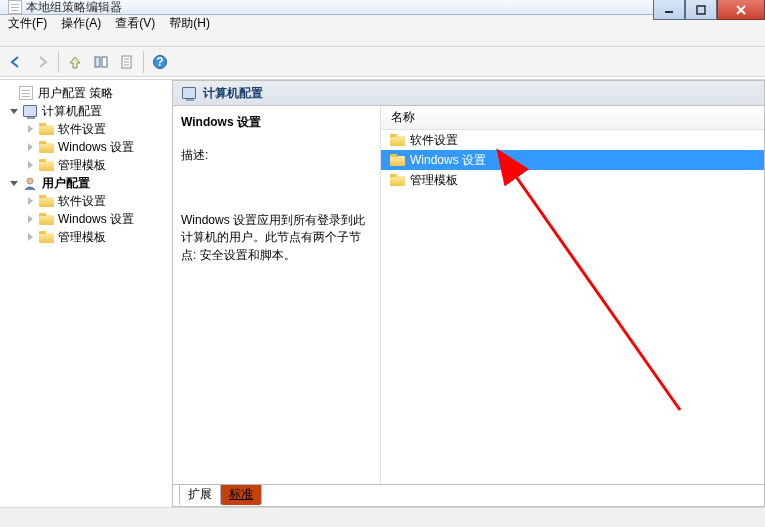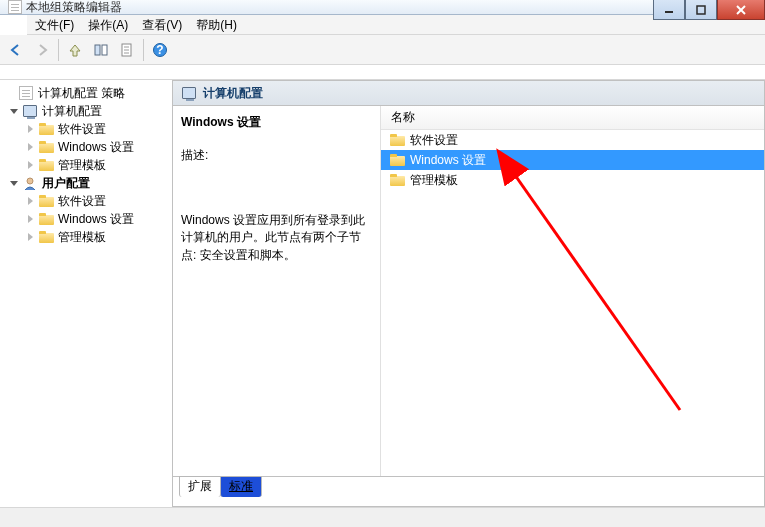--- a/index.html
+++ b/index.html
@@ -8,21 +8,21 @@
 
 
 .titlebar { height: 15px; background: linear-gradient(#f7fbfe, #e3ecf6); border-bottom: 1px solid #a6b7cb; display: flex; align-items: center; padding-left: 8px; }
 .titlebar-text { color: #2b2b2b; }
 .win-controls { position: absolute; right: 0; top: 0; display: flex; }
 .win-btn { width: 32px; height: 20px; border: 1px solid #5a6c82; border-top: none; display: flex; align-items: center; justify-content: center; background: linear-gradient(#d7e5f6,#bed3ec); }
 .win-btn.close { width: 48px; background: linear-gradient(#e67a6d,#c94330); border-color: #8a322a; }
 .win-btn svg { display:block; }
 
 
-.menubar { height: 20px; display: flex; align-items: flex-end; gap: 14px; padding: 0 8px; border-bottom: 1px solid #d7d7d7; background: #f4f4f4; margin-left: 27px; }
+.menubar { height: 32px; display: flex; align-items: flex-start; gap: 14px; padding: 0 8px; border-bottom: 1px solid #d7d7d7; background: #f4f4f4; }
 .menu-item { cursor: default; }
 
 
 .toolbar { height: 30px; display: flex; align-items: center; gap: 2px; padding: 0 4px; border-bottom: 1px solid #d7d7d7; background: #f4f4f4; }
 .tool-btn { width: 24px; height: 24px; display:flex; align-items:center; justify-content:center; border: 1px solid transparent; border-radius:2px; }
 .tool-sep { width:1px; height:22px; background:#c9c9c9; margin:0 2px; }
 
 
 .main { position: absolute; top: 79px; left: 0; right: 0; bottom: 20px; display: flex; background:#fff; border-top:1px solid #d7d7d7;}
 .tree { width: 173px; border-right: 1px solid #c0c0c0; background:#fff; padding: 4px 0; overflow:auto; }
@@ -43,23 +43,23 @@
 .desc-label { margin-bottom:2px;margin-top:16px; }
 .desc-body { line-height:1.45;margin-top:48px; }
 
 .list-col { flex:1; position:relative; }
 .list-header { height:24px; border-bottom:1px solid #e3e3e3; display:flex; align-items:center; padding-left:10px; background:linear-gradient(#fff,#f3f3f3); }
 .list-body { }
 .list-row { height:20px; display:flex; align-items:center; padding-left:8px; gap:5px; }
 .list-row.selected { background:#3399ff; color:#fff; }
 .list-row .ficon { width:16px; height:16px; display:flex;align-items:center;justify-content:center;}
 
-.tabs { height:30px; display:flex; align-items:flex-start; padding-left:6px; border-top:1px solid #c0c0c0; background:#fff; }
+.tabs { height:22px; display:flex; align-items:center; padding-left:6px; border-top:1px solid #c0c0c0; background:#fff; }
 .tab { padding: 1px 8px 2px; border:1px solid #b8b8b8; border-bottom:none; background:#fff; position:relative; top:-1px; margin-right:-1px; border-radius: 0 0 3px 3px;}
-.tab.inactive { background:#1d4ed8;text-decoration:underline; }
+.tab.inactive { background:#c2410c;text-decoration:underline; }
 
 .statusbar { position:absolute; left:0; right:0; bottom:0; height:20px; background:#f0f0f0; border-top:1px solid #d7d7d7; }
 
 
 .folder-ic { width:15px; height:12px; position:relative; }
 .folder-ic::before { content:""; position:absolute; left:0; top:2px; width:15px; height:10px; background:linear-gradient(#ffe9a8,#f1c649); border-radius:1px; }
 .folder-ic::after { content:""; position:absolute; left:0; top:0; width:7px; height:3px; background:#f1c649; border-radius:1px 1px 0 0; }
 
 
 .comp-ic { width:14px;height:12px;border:1px solid #5a6c82;background:#cfe0f4;border-radius:1px;position:relative;}
@@ -153,21 +153,21 @@
   </div>
 
   <div class="main">
 
     <div class="tree">
       <div class="tree-row" style="padding-left:2px;">
         <span class="tw"></span>
         <span class="icon">
             <span class="small-note-ic"></span>
           </span>
-        <span class="label">计算机配置 策略</span>
+        <span class="label">用户配置 策略</span>
       </div>
       <div class="tree-row" style="padding-left:6px;">
         <span class="tw">
             <span class="twisty-open"></span>
           </span>
         <span class="icon">
             <span class="comp-ic"></span>
           </span>
         <span class="label">计算机配置</span>
       </div>

